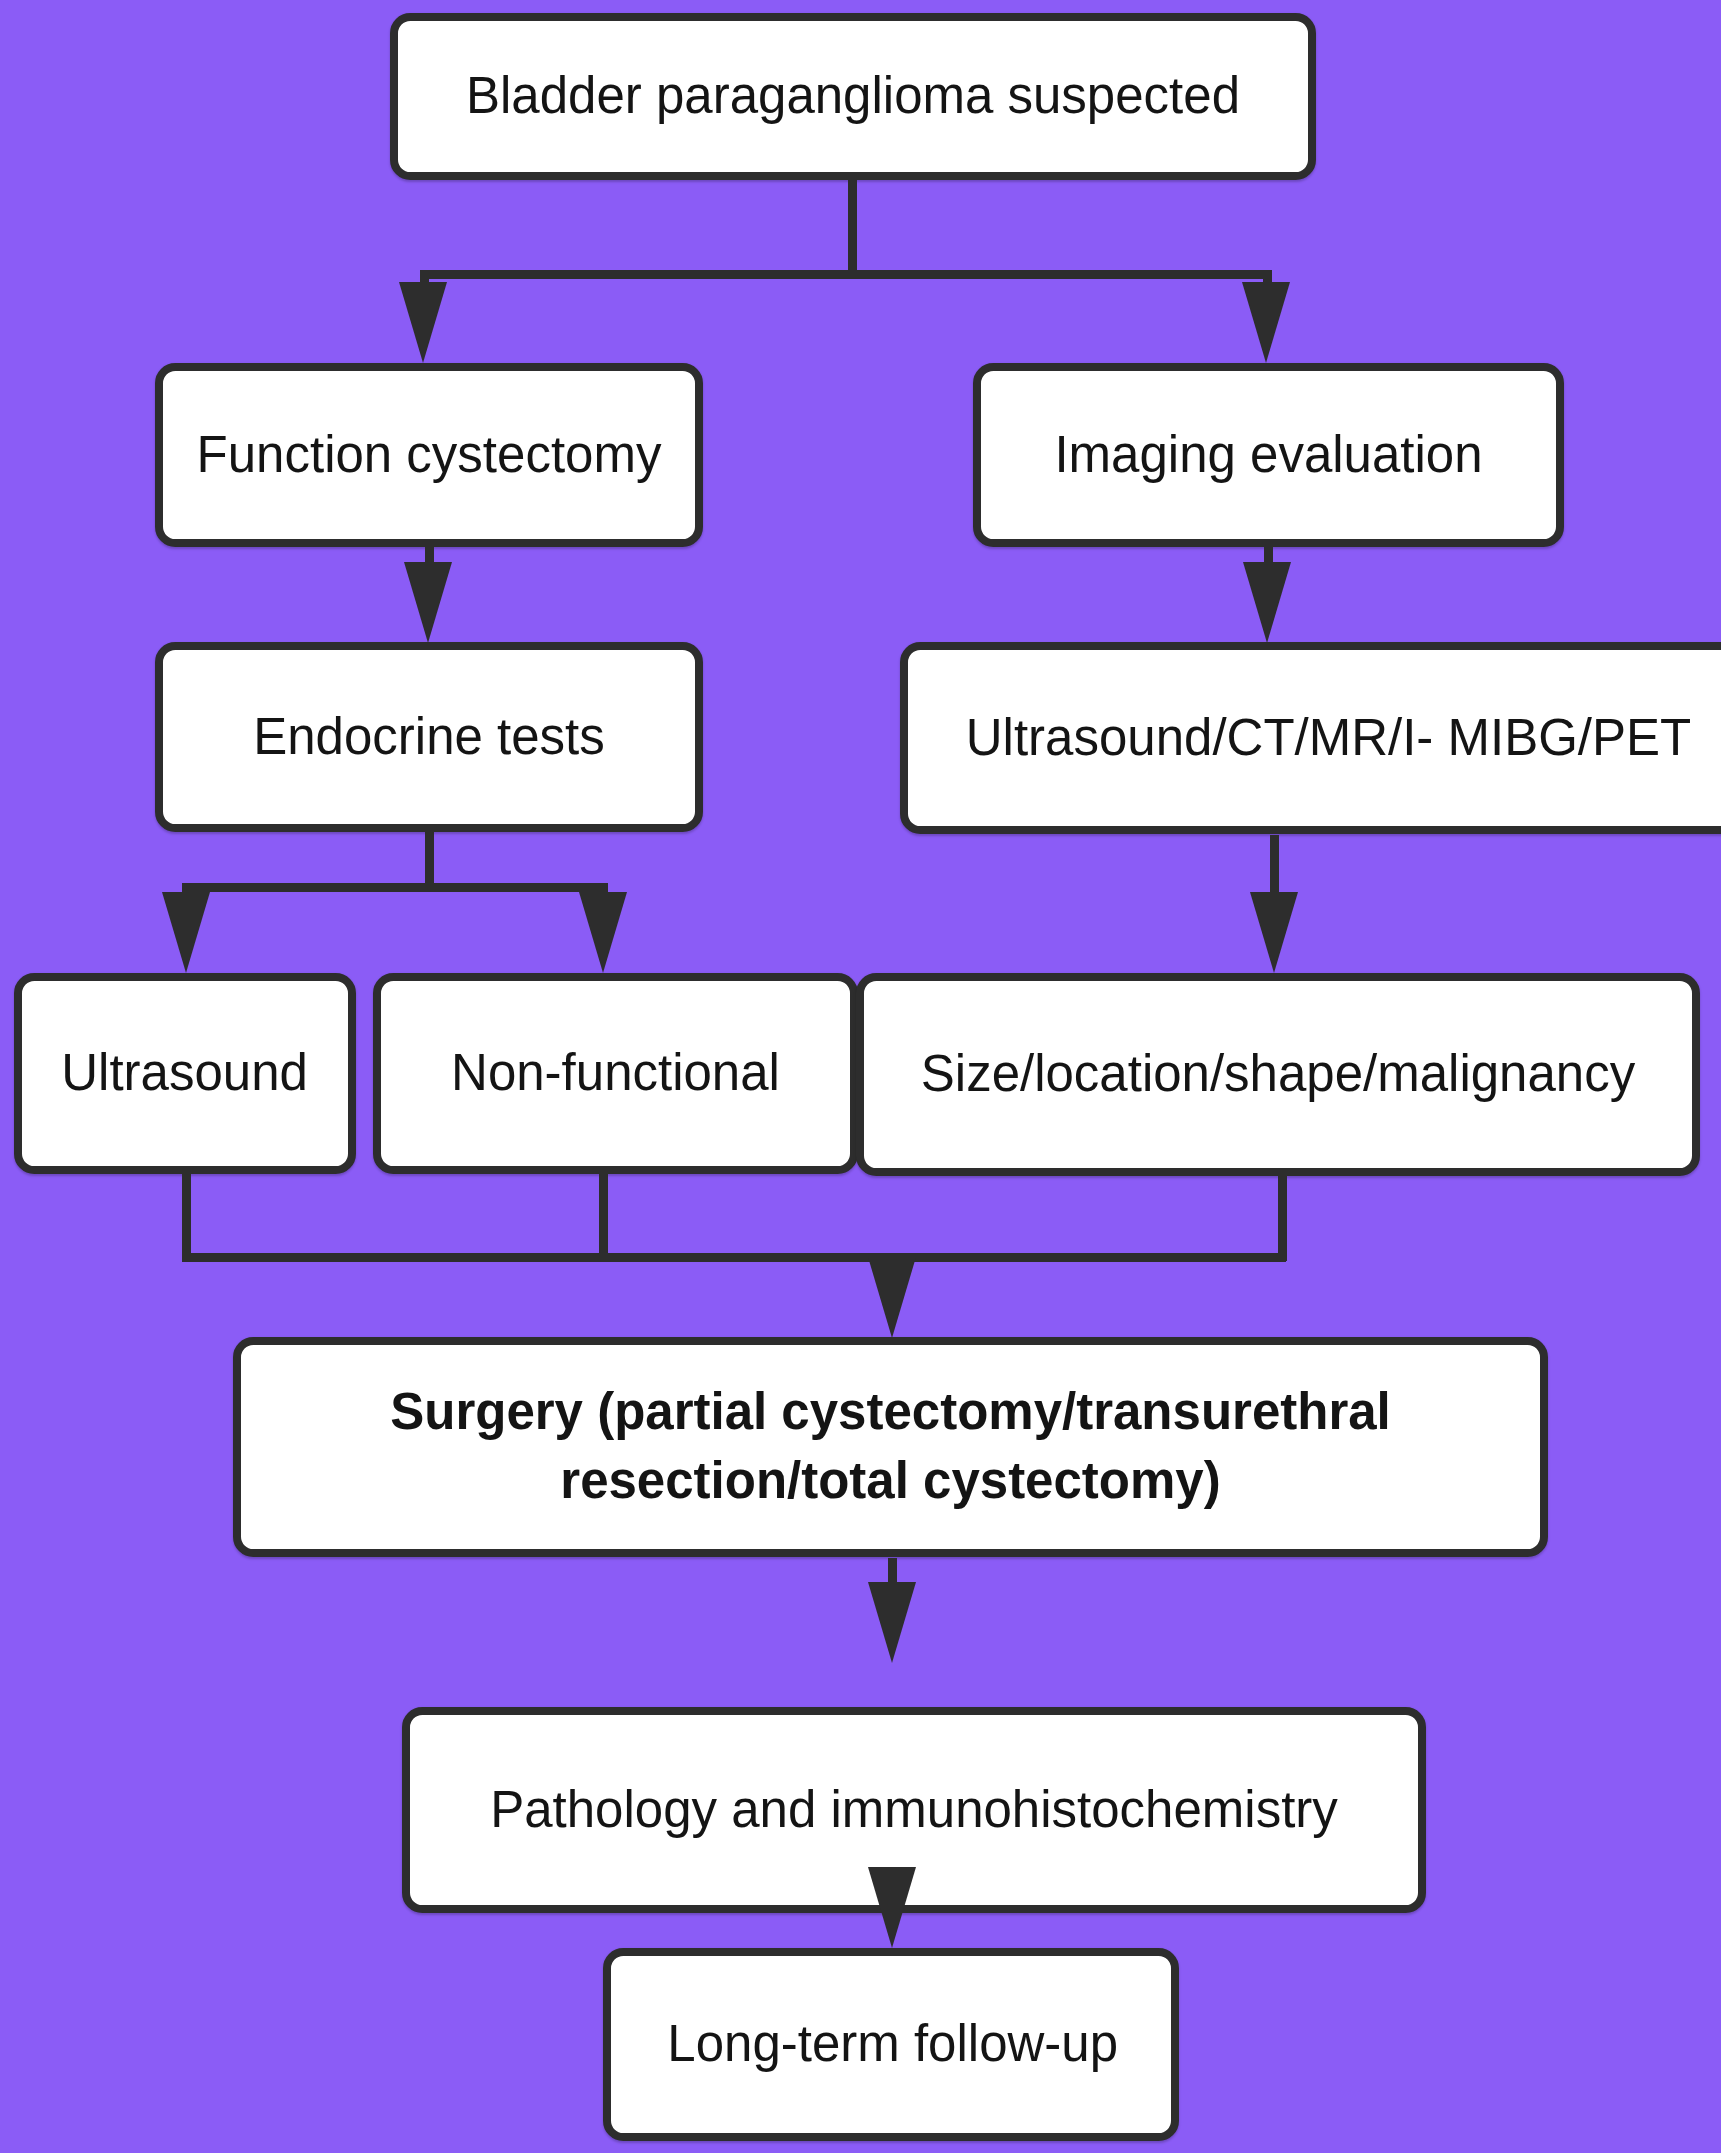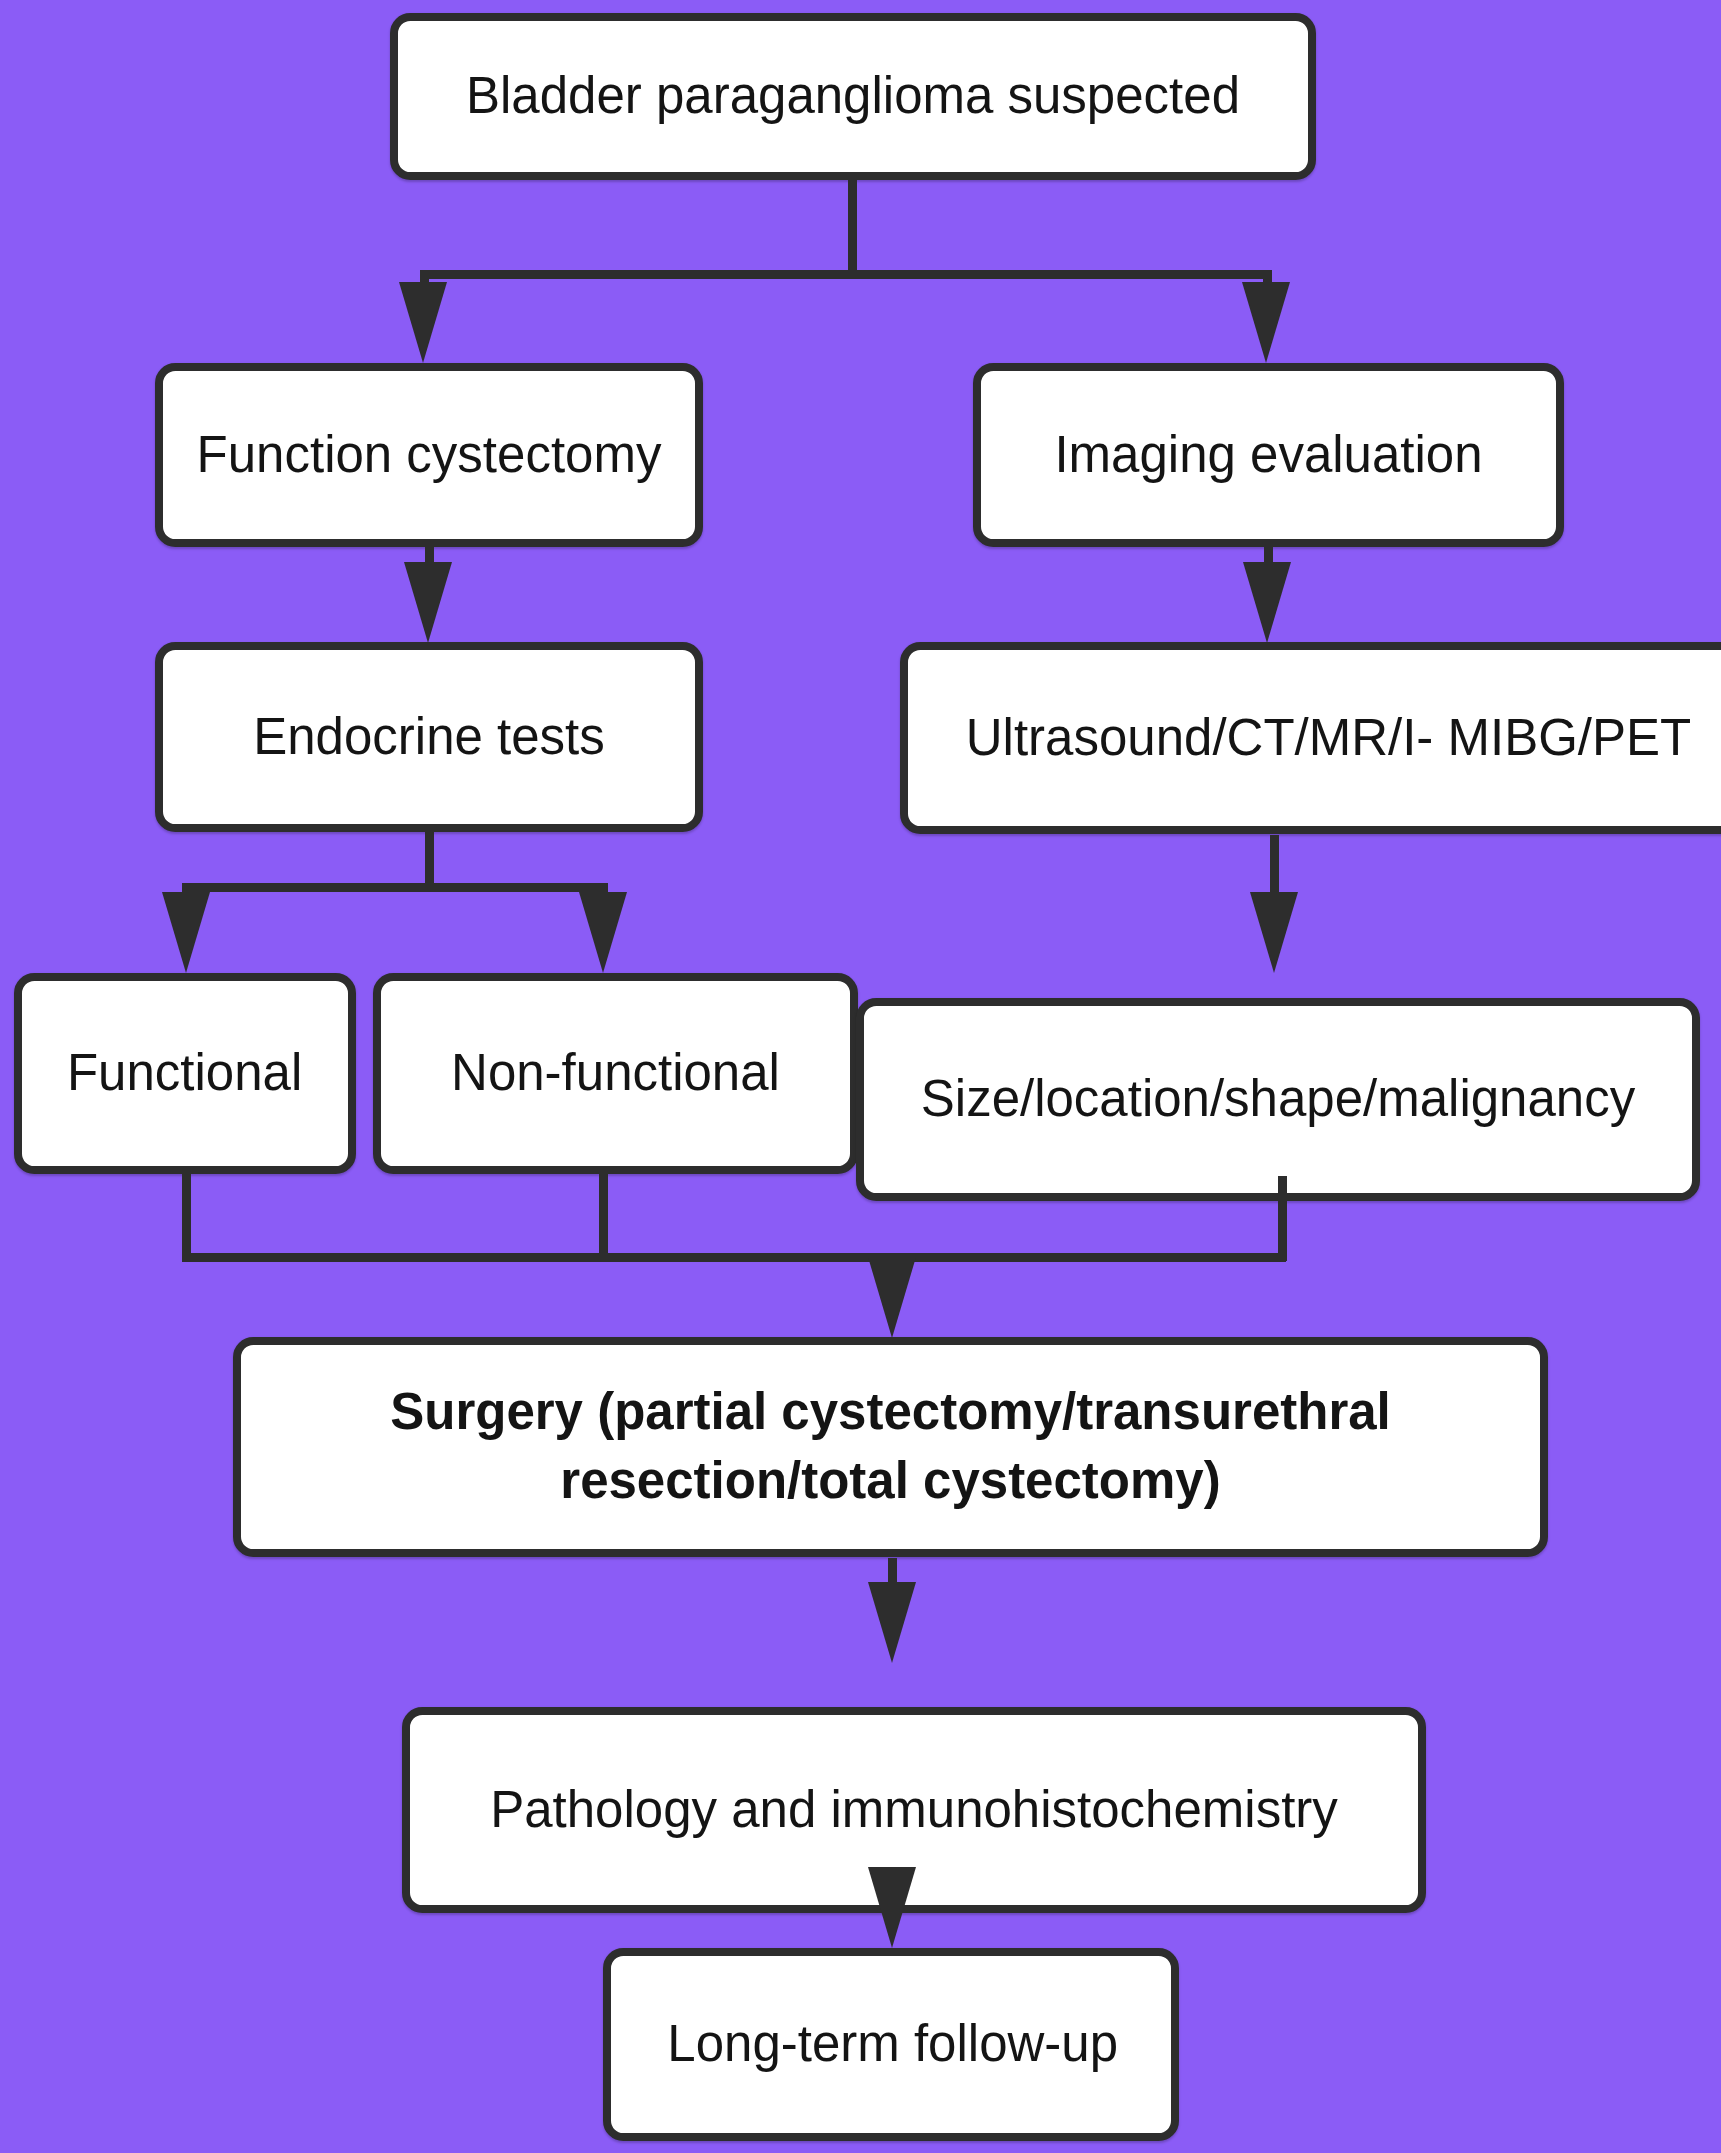--- a/index.html
+++ b/index.html
@@ -86,26 +86,26 @@
   <div class="hline" style="left:182px; top:883px; width:425px;"></div>
   <div class="vline" style="left:182px; top:883px; height:21px;"></div>
   <div class="arrowhead-down" style="left:162px; top:892px;"></div>
   <div class="vline" style="left:599px; top:883px; height:21px;"></div>
   <div class="arrowhead-down" style="left:579px; top:892px;"></div>
 
   <div class="vline" style="left:1270px; top:835px; height:68px;"></div>
   <div class="arrowhead-down" style="left:1250px; top:892px;"></div>
 
   <div class="box" style="left:13.6px; top:973px; width:342px; height:201px;">
-    <span>Functional</span>
+    <span>Ultrasound</span>
   </div>
   <div class="box" style="left:363px; top:973px; width:485px; height:201px;margin-left:10px;">
     <span>Non-functional</span>
   </div>
-  <div class="box" style="left:856px; top:973px; width:844px; height:203px;margin-top:25px;">
+  <div class="box" style="left:856px; top:973px; width:844px; height:203px;">
     <span>Size/location/shape/malignancy</span>
   </div>
 
   <div class="vline" style="left:182px; top:1174px; height:87px;"></div>
   <div class="vline" style="left:599px; top:1174px; height:87px;"></div>
   <div class="vline" style="left:1278px; top:1176px; height:85px;"></div>
   <div class="hline" style="left:182px; top:1253px; width:1104px;"></div>
   <div class="vline" style="left:888px; top:1253px; height:25.4px;"></div>
   <div class="arrowhead-down" style="left:868px; top:1257px;"></div>
 

